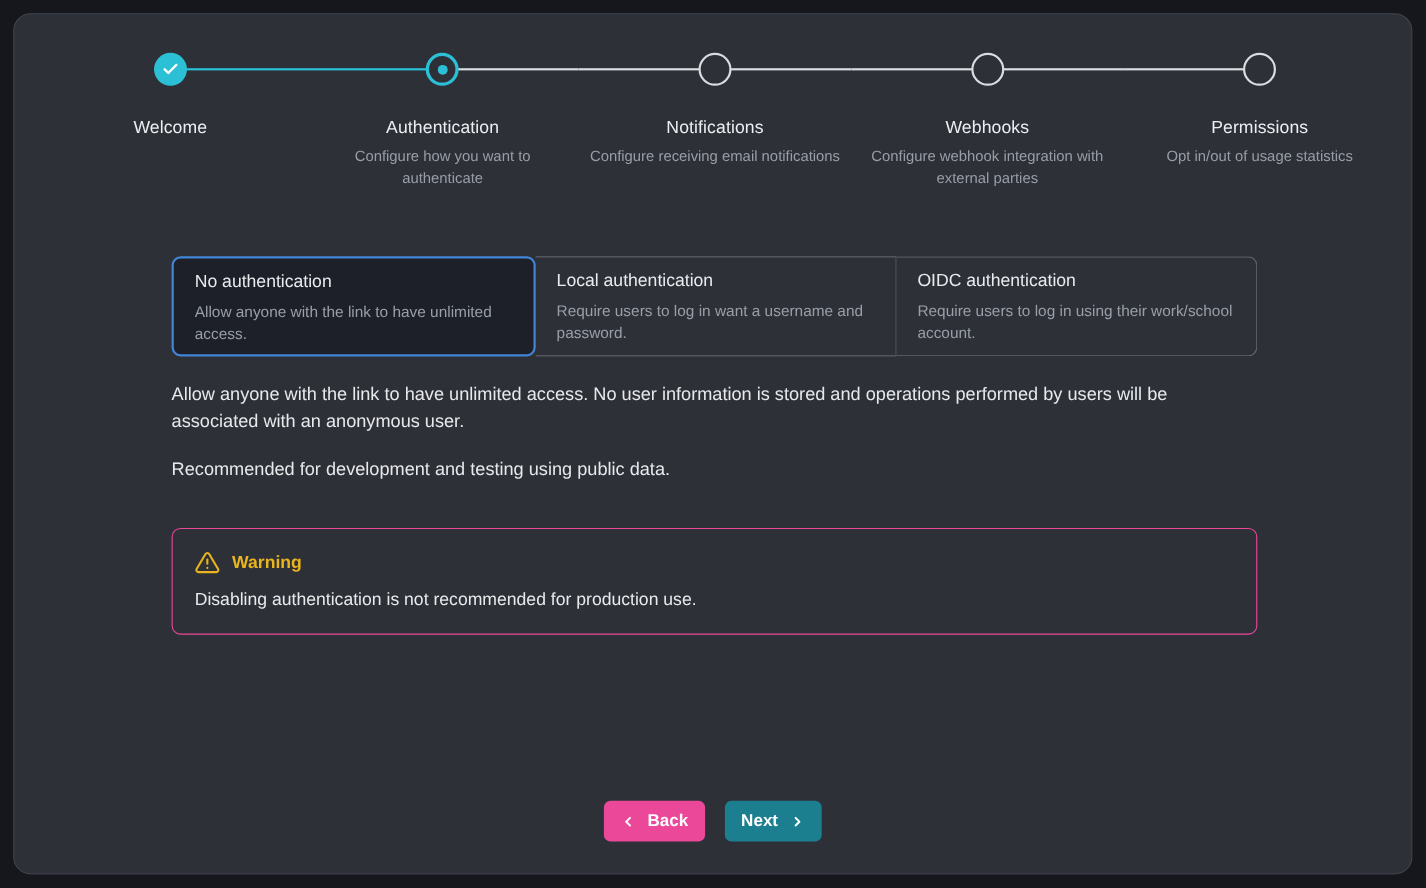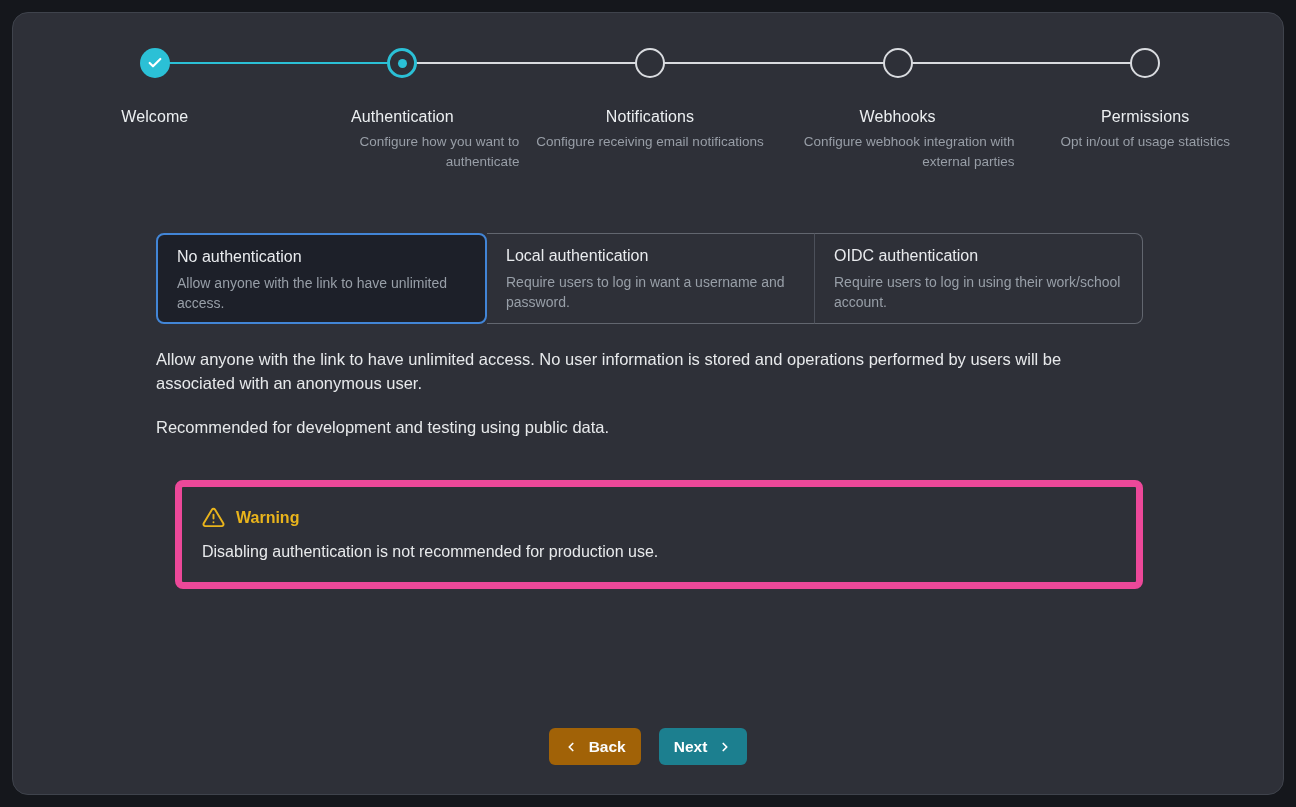--- a/index.html
+++ b/index.html
@@ -60,21 +60,21 @@
     margin-top: 30px;
     font-size: 16px;
     color: #eceff1;
     letter-spacing: 0.1px;
   }
   .step-sub {
     margin-top: 6px;
     font-size: 13.5px;
     line-height: 1.45;
     color: #989ea7;
-    text-align: right;
+    text-align: center;
     max-width: 234px;
   }
 
   
   .content { padding: 0 140px 0 143px; border-radius: 16px; }
 
   .cards { display: flex; margin-top: 62px; height: 91px; }
   .card { padding: 13px 19px; cursor: pointer; }
   .card-title { font-size: 16px; color: #e9ebee; margin-bottom: 7px; }
   .card-desc  { font-size: 14px; line-height: 20px; color: #989fa8; }
@@ -97,24 +97,23 @@
   .details { margin-top: 23px; }
   .details p {
     font-size: 16.5px;
     line-height: 24px;
     color: #e7e9eb;
   }
   .details p + p { margin-top: 20px; }
 
   .warning-box {
     margin-top: 41px;
-    border: 7px solid #ec4899;
+    border: 1px solid #ec4899;
     border-radius: 8px;
     padding: 19px 20px 21px;
-    margin-left: 19px;
   }
   .warning-head { display: flex; align-items: center; gap: 11px; }
   .warning-title { font-size: 16px; font-weight: bold; color: #e9b41c; }
   .warning-msg { margin-top: 14px; font-size: 16px; color: #e8eaec; }
 
   
   .footer {
     position: absolute;
     left: 0; right: 0; bottom: 29px;
     display: flex;
@@ -127,21 +126,21 @@
     gap: 11px;
     height: 37px;
     padding: 0 15px;
     border: none;
     border-radius: 6px;
     font-family: inherit;
     font-size: 15.5px;
     font-weight: bold;
     cursor: pointer;
   }
-  .btn-back { background: #a16207; color: #fafbfc; }
+  .btn-back { background: #ec4899; color: #fafbfc; }
   .btn-next { background: #1c7f8f; color: #ffffff; }
 </style>
 </head>
 <body>
 
 <div class="panel">
 
   <div class="stepper">
 
     <div class="step">

